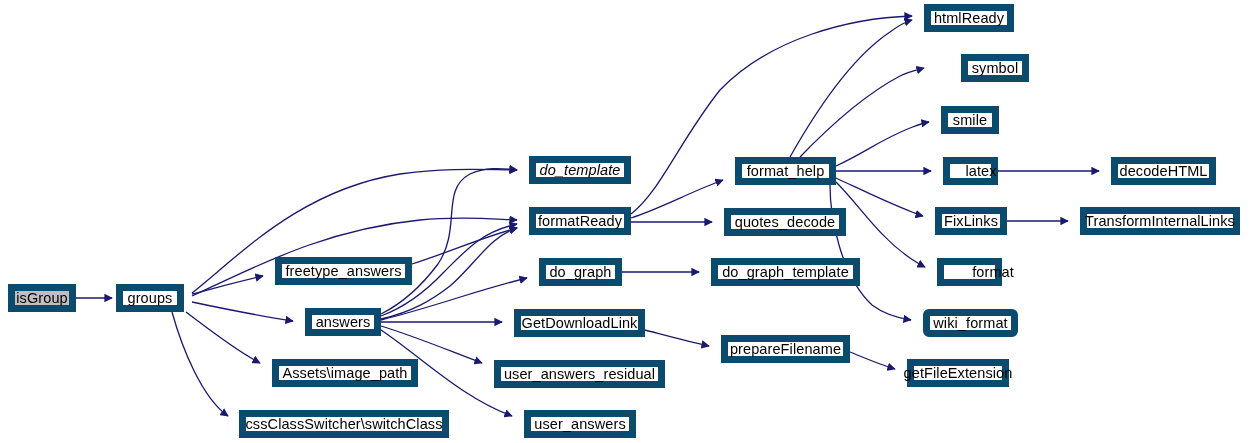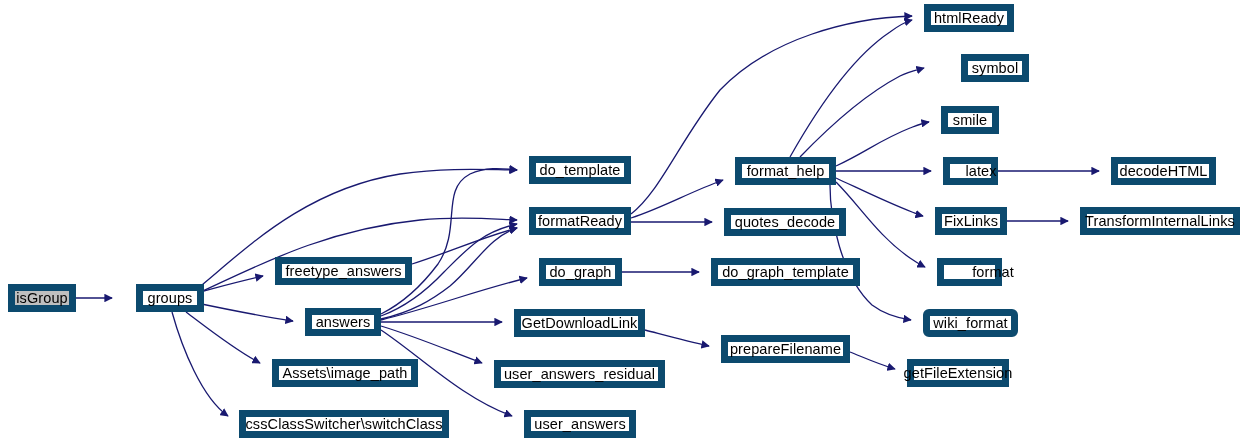--- a/index.html
+++ b/index.html
@@ -62,24 +62,24 @@
         <path d="M645,330 C668,336 686,341 709,346" fill="none" stroke="#191970" stroke-width="1.3" marker-end="url(#arrow)"></path>
         <path d="M850,352 C865,358 878,364 895,369" fill="none" stroke="#191970" stroke-width="1.3" marker-end="url(#arrow)"></path>
         <path d="M998,171 L1099,171" fill="none" stroke="#191970" stroke-width="1.3" marker-end="url(#arrow)"></path>
         <path d="M1007,221 L1068,221" fill="none" stroke="#191970" stroke-width="1.3" marker-end="url(#arrow)"></path>
       </g>
   </svg>
   <div id="node-layer">
       <div class="node highlight" style="left: 8px; top: 284px; width: 68px; height: 28px;">
         <span>isGroup</span>
       </div>
-      <div class="node" style="left: 136px; top: 284px; width: 68px; height: 28px;">
+      <div class="node" style="left: 116px; top: 284px; width: 68px; height: 28px;">
         <span>groups</span>
       </div>
-      <div class="node" style="left: 529px; top: 156px; width: 102px; height: 28px;">
+      <div class="node" style="left: 529px; top: 156px; width: 102px; height: 28px; font-style: italic;">
         <span>do_template</span>
       </div>
       <div class="node" style="left: 529px; top: 207px; width: 102px; height: 28px;">
         <span>formatReady</span>
       </div>
       <div class="node" style="left: 275px; top: 257px; width: 137px; height: 28px;">
         <span>freetype_answers</span>
       </div>
       <div class="node" style="left: 305px; top: 308px; width: 76px; height: 28px;">
         <span>answers</span>

